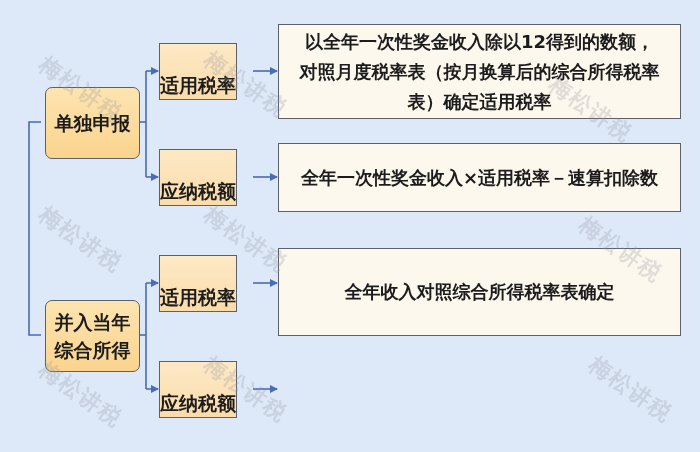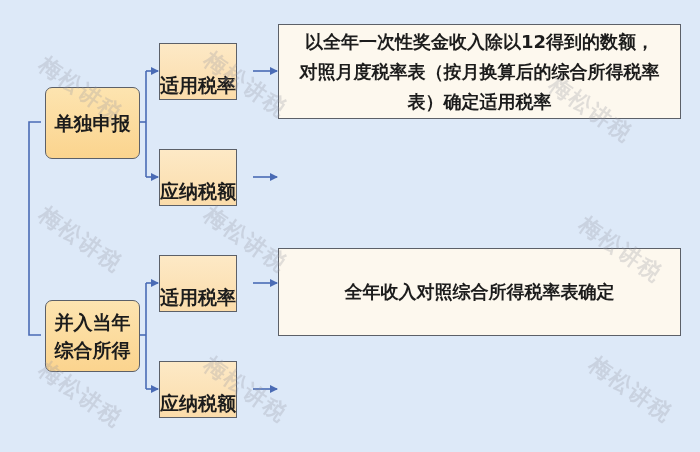--- a/index.html
+++ b/index.html
@@ -87,20 +87,23 @@
   </div>
   <div class="box l2" style="top:361px;height:57px;">
     <span>应纳税额</span>
   </div>
 
   <div class="box l3" style="top:24px;height:95px;">
     <span class="txt">以全年一次性奖金收入除以12得到的数额，
 对照月度税率表（按月换算后的综合所得税率
 表）确定适用税率</span>
   </div>
+  <div class="box l3" style="top:143px;height:69px;">
+    <span class="txt">全年一次性奖金收入×适用税率－速算扣除数</span>
+  </div>
   <div class="box l3" style="top:248px;height:88px;">
     <span class="txt">全年收入对照综合所得税率表确定</span>
   </div>
 
   <span class="wm" style="left:50px;top:50px;">梅松讲税</span>
   <span class="wm" style="left:215px;top:45px;">梅松讲税</span>
   <span class="wm" style="left:560px;top:70px;">梅松讲税</span>
   <span class="wm" style="left:50px;top:200px;">梅松讲税</span>
   <span class="wm" style="left:215px;top:200px;">梅松讲税</span>
   <span class="wm" style="left:590px;top:210px;">梅松讲税</span>

